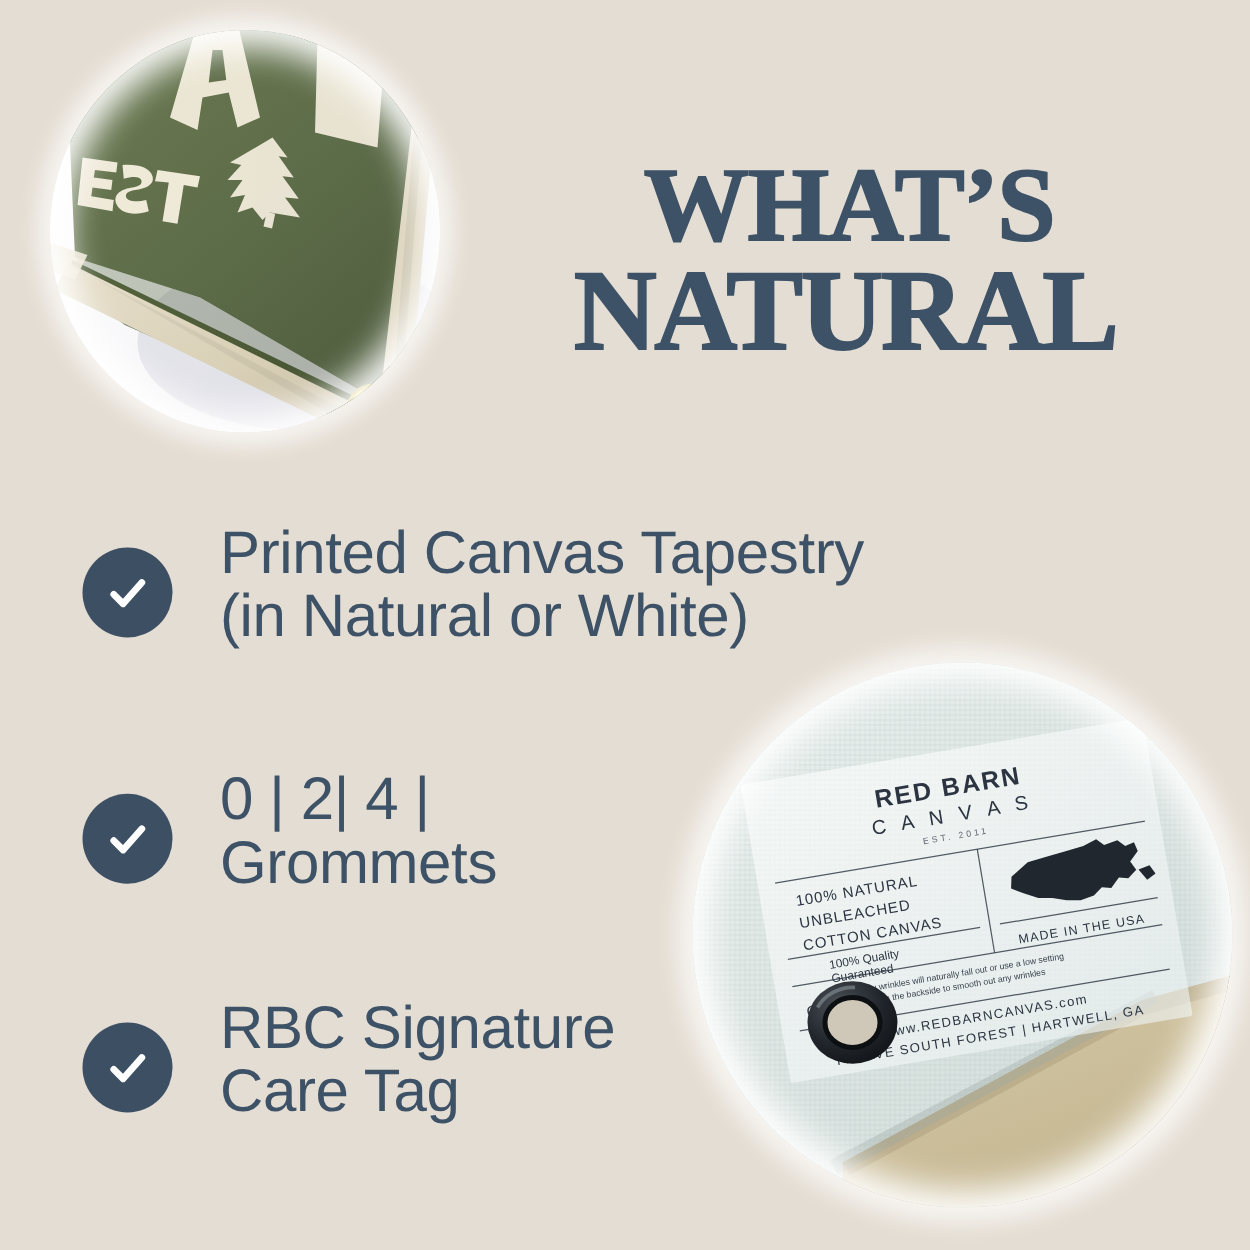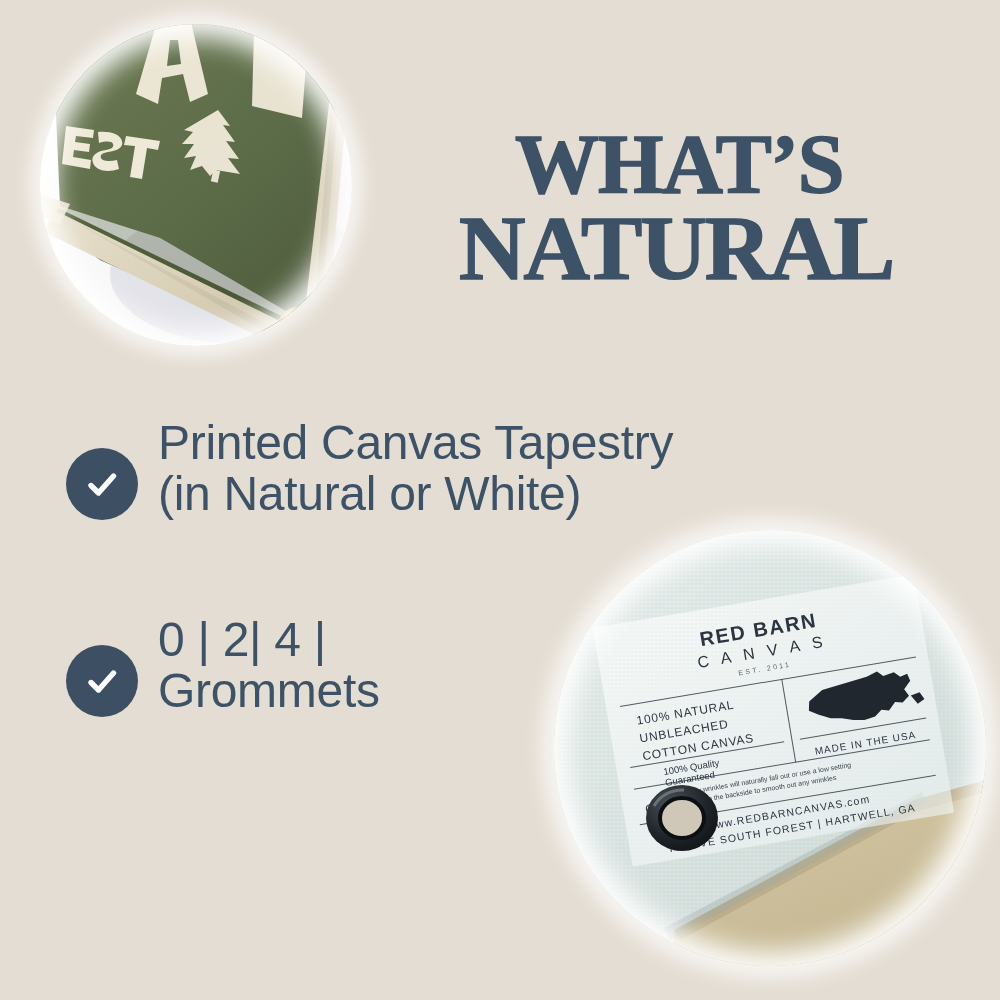--- a/index.html
+++ b/index.html
@@ -49,22 +49,22 @@
     display: block;
     padding-left: 6px;
     font-size: 92px;
     letter-spacing: -2px;
   }
 
   
   .feature {
     position: absolute;
     display: flex;
-    align-items: flex-end;
-    gap: 20px;
+    align-items: center;
+    gap: 38px;
   }
   .feature-1 { left: 66px; top: 415px; }
   .feature-2 { left: 66px; top: 612px; }
   .feature-3 { left: 66px; top: 795px; }
 
   .check-badge {
     flex: 0 0 auto;
     width: 72px;
     height: 72px;
     border-radius: 50%;
@@ -221,20 +221,29 @@
   <div class="feature feature-2">
     <span class="check-badge">
       <svg width="44" height="44" viewBox="0 0 44 44" aria-hidden="true">
         <path d="M11 23.5 L18.5 31 L33.5 14" fill="none" stroke="#ffffff" stroke-width="5.4" stroke-linecap="round" stroke-linejoin="round"></path>
       </svg>
     </span>
     <span class="feature-text">0 | 2| 4 |
 Grommets</span>
   </div>
 
+  <div class="feature feature-3">
+    <span class="check-badge">
+      <svg width="44" height="44" viewBox="0 0 44 44" aria-hidden="true">
+        <path d="M11 23.5 L18.5 31 L33.5 14" fill="none" stroke="#ffffff" stroke-width="5.4" stroke-linecap="round" stroke-linejoin="round"></path>
+      </svg>
+    </span>
+    <span class="feature-text">RBC Signature
+Care Tag</span>
+  </div>
 
   <div class="photo-circle photo-br">
     <svg viewBox="0 0 432 436" preserveAspectRatio="xMidYMid slice">
       <defs>
         <linearGradient id="fabricG" x1="0.1" y1="0" x2="0.9" y2="1">
           <stop offset="0%" stop-color="#e8efed"></stop>
           <stop offset="45%" stop-color="#dde6e3"></stop>
           <stop offset="100%" stop-color="#cfdad8"></stop>
         </linearGradient>
         <linearGradient id="tanG" x1="0" y1="0" x2="0.6" y2="1">

